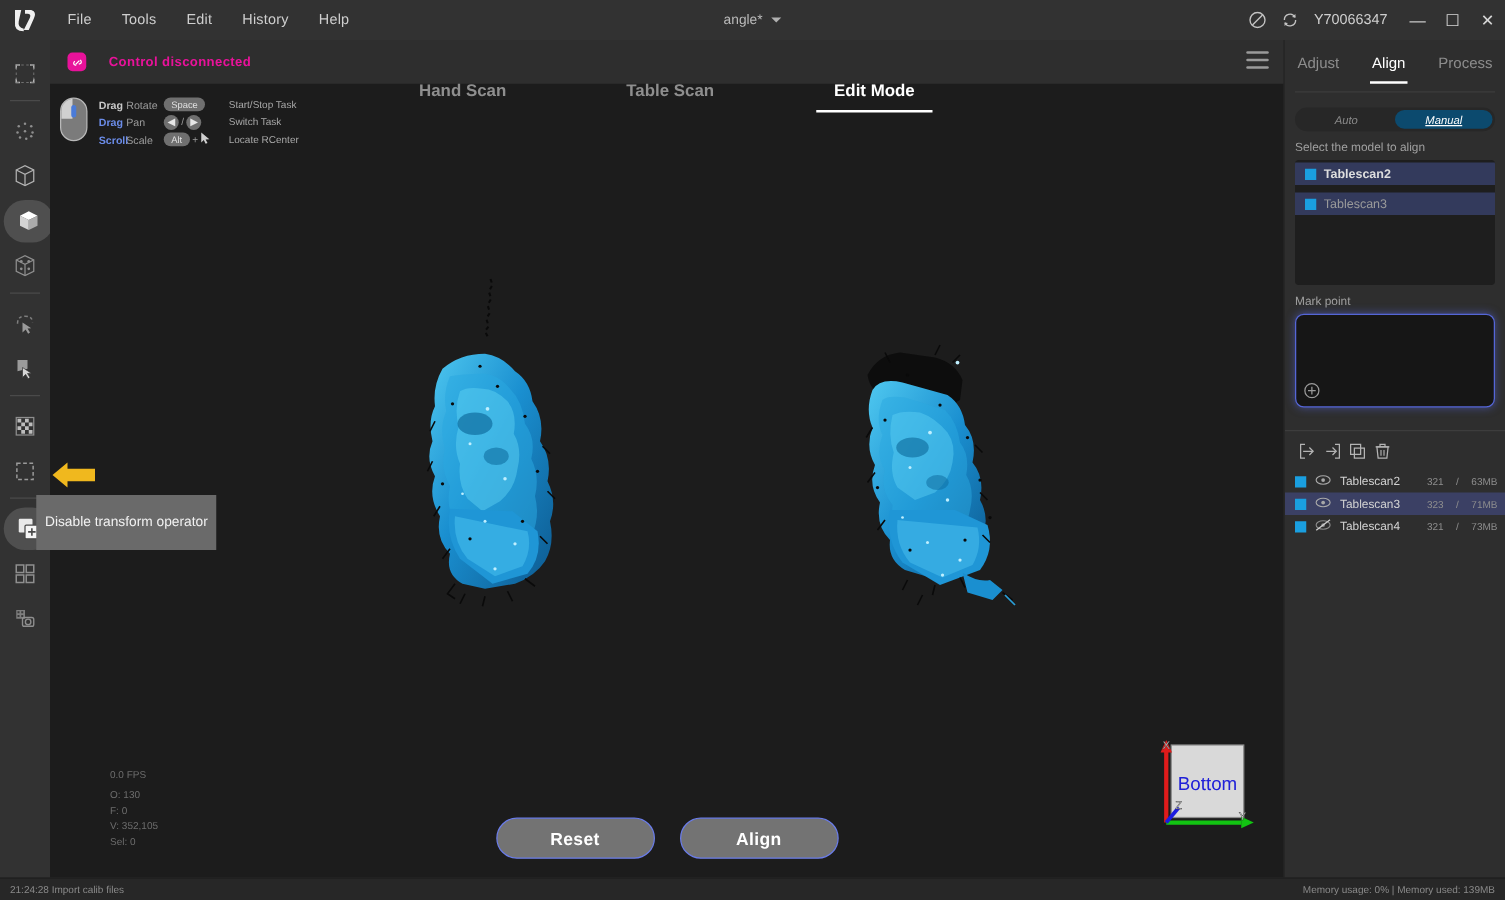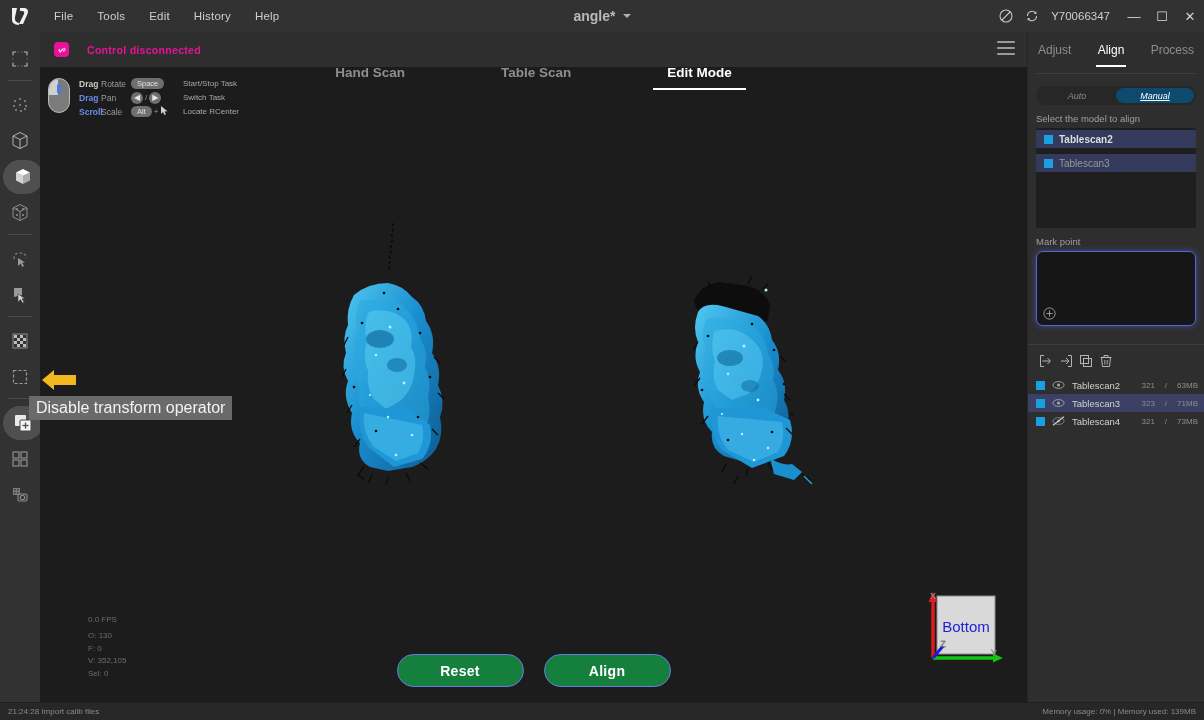--- a/index.html
+++ b/index.html
@@ -21,21 +21,21 @@
   .logo svg { display: block; }
   .menubar { display: flex; align-items: center; gap: 0px; margin-left: 2px; }
   .menu-item {
     font-size: 11.5px; color: #cfcfcf; padding: 6px 12px; cursor: default; letter-spacing: .2px;
   }
   .title-center {
     position: absolute; left: 0; right: 0; top: 0; height: 32px;
     display: flex; align-items: center; justify-content: center; gap: 7px;
     pointer-events: none;
   }
-  .title-doc { font-size: 14px; color: #b9b9b9; pointer-events: auto; font-weight: bold; }
+  .title-doc { font-size: 11px; color: #b9b9b9; pointer-events: auto; }
   .caret-down { width: 0; height: 0; border-left: 4px solid transparent; border-right: 4px solid transparent;
                 border-top: 4px solid #b0b0b0; pointer-events: auto; }
   .title-right {
     position: absolute; right: 0; top: 0; height: 32px; display: flex; align-items: center; gap: 0px;
   }
   .tr-icon { width: 26px; height: 32px; display: flex; align-items: center; justify-content: center; color: #c3c3c3; }
   .serial { font-size: 11.5px; color: #cfcfcf; padding: 0 10px 0 6px; font-family: "Liberation Sans", sans-serif; }
   .wbtn { width: 28px; height: 32px; display: flex; align-items: center; justify-content: center; color: #d5d5d5; font-size: 13px; }
 
   
@@ -116,29 +116,29 @@
   .stats { position: absolute; left: 48px; bottom: 22px; font-size: 8px; color: #6d6d6d; line-height: 1.55; }
   .stats .fps { margin-bottom: 4px; }
 
   
   .gizmo { position: absolute; right: 16px; bottom: 30px; width: 96px; height: 86px; }
 
   
   .actions { position: absolute; left: 0; right: 0; bottom: 15px; display: flex; justify-content: center; gap: 20px; }
   .act-btn {
     width: 127px; height: 33px; border-radius: 17px; border: 1.5px solid #6a7ce8;
-    background: #15803d; color: #ffffff; font-size: 14px; font-weight: bold;
+    background: #737373; color: #ffffff; font-size: 14px; font-weight: bold;
     display: flex; align-items: center; justify-content: center; letter-spacing: .3px;
   }
   .act-btn.primary { background: #6b7ef0; border-color: #6b7ef0; width: 133px; }
 
   
   .tooltip {
     position: absolute; left: 29px; top: 396px; background: #6a6a6a; color: #f2f2f2;
-    font-size: 16px; padding: 3px 7px; white-space: nowrap; z-index: 40;
+    font-size: 11px; padding: 16px 7px; white-space: nowrap; z-index: 40;
   }
   .arrow-hint { position: absolute; left: 40px; top: 368px; z-index: 39; }
 
   
   .rpanel {
     position: absolute; left: 1027px; top: 32px; width: 177px; height: 670px;
     background: #2e2e2e; border-left: 1px solid #262626;
   }
   .rp-tabs { display: flex; align-items: center; height: 35px; padding: 0 8px; justify-content: space-between; }
   .rp-tab { font-size: 12px; color: #8d8d8d; padding: 4px 2px; }

